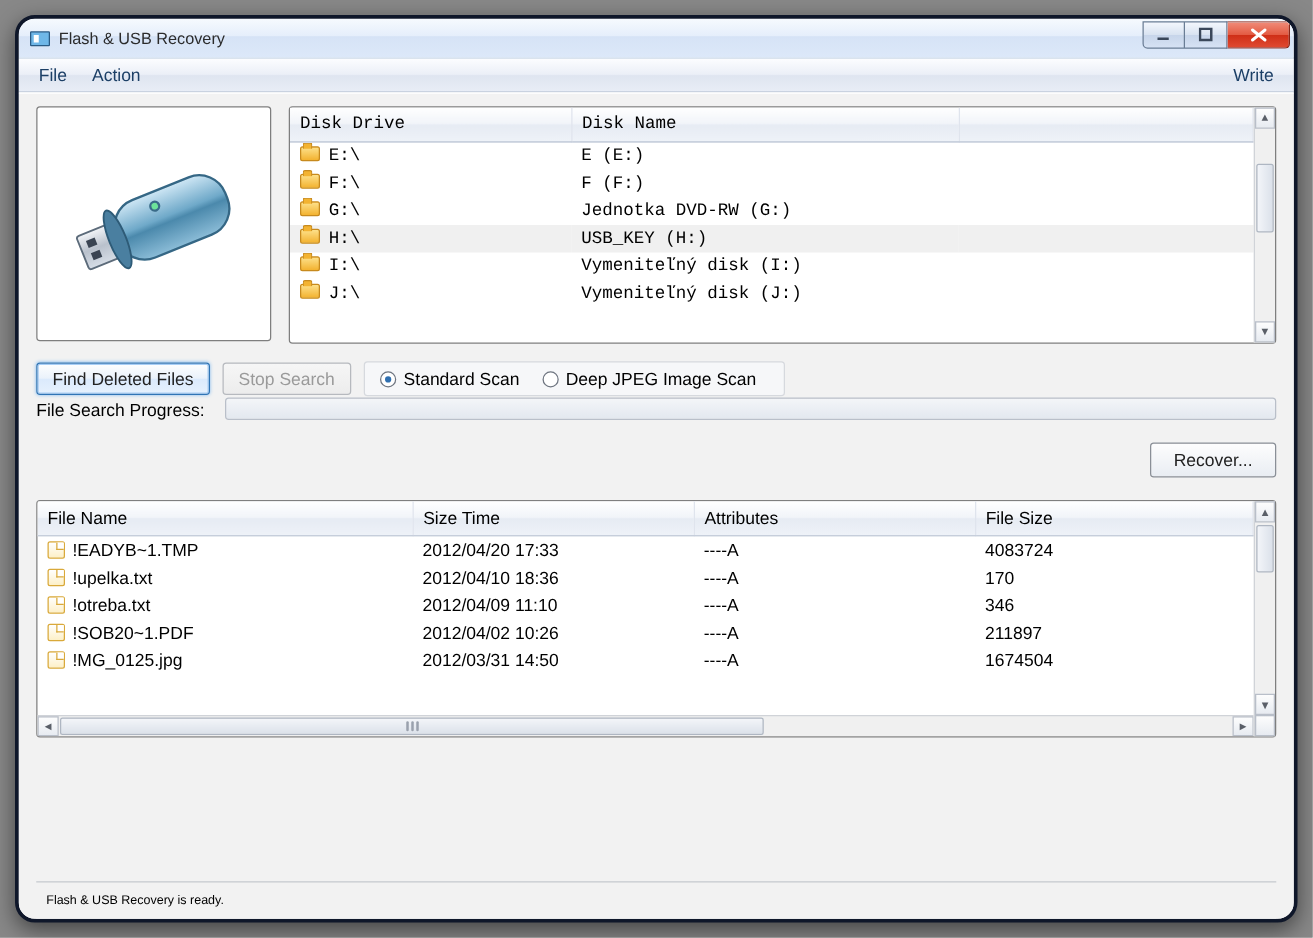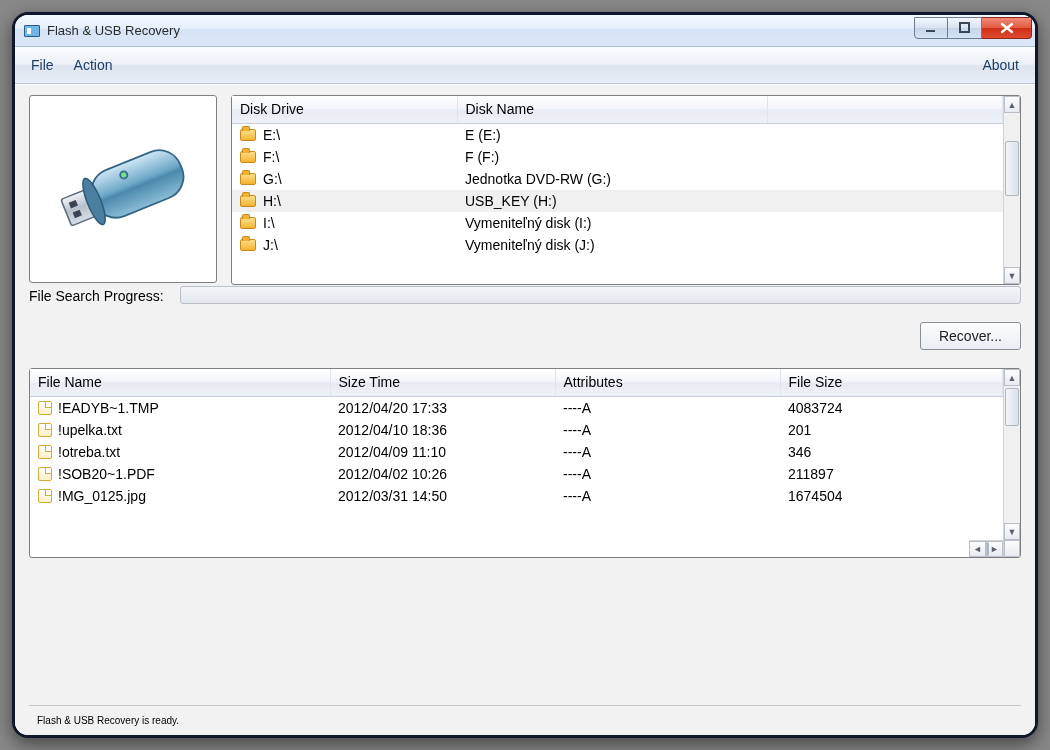--- a/index.html
+++ b/index.html
@@ -33,33 +33,33 @@
   .winbtn.close {
     width:50px;
     background:linear-gradient(to bottom,#f08a77,#e35c44 48%,#cf2f17 52%,#e04a32);
     border-color:#8c2616; color:#fff; border-bottom-right-radius:4px;
     text-shadow:0 -1px 0 rgba(0,0,0,0.4);
   }
   .winbtn svg { display:block; }
 
   
   .menubar {
-    height:37px; display:flex; align-items:center; padding:0 6px;
+    height:27px; display:flex; align-items:center; padding:0 6px;
     background:linear-gradient(to bottom,#fcfdff,#ebeff7 48%,#dfe5f0 52%,#e8edf6);
     border-bottom:1px solid #b9c5d6;
     color:#1c3f66; font-size:14px;
   }
   .menubar .mitem { padding:3px 10px; border-radius:3px; }
   .menubar .mspacer { flex:1; }
 
   
   .client { flex:1; background:#f2f2f2; border-top:1px solid #fff; padding:10px 14px 0 14px; display:flex; flex-direction:column; }
 
   
-  .toprow { display:flex; gap:14px; height:190px; }
+  .toprow { display:flex; gap:14px; height:190px;font-family:Liberation Mono, monospace; }
   .drive-icon-box {
     width:188px; height:188px; background:#fff; border:1px solid #7f7f7f; border-radius:3px;
     display:flex; align-items:center; justify-content:center;
   }
   .usb-glyph { width:150px; height:120px; }
 
   .drive-list {
     flex:1; background:#fff; border:1px solid #7f7f7f; border-radius:3px;
     position:relative; display:flex;
   }
@@ -105,21 +105,21 @@
 
   
   .recover-row { display:flex; justify-content:flex-end; margin-top:18px; }
   .recover-row .btn { padding:5px 18px; }
 
   
   .file-list {
     margin-top:18px; height:190px; border:1px solid #7f7f7f; border-radius:3px; background:#fff;
     display:flex;
   }
-  .file-inner { flex:1; display:flex; flex-direction:column; overflow:hidden;align-items:flex-end; }
+  .file-inner { flex:1; display:flex; flex-direction:column; overflow:hidden; }
   .file-table { width:100%; border-collapse:collapse; table-layout:fixed; }
   .file-table thead th {
     text-align:left; font-weight:normal; font-size:14px; padding:5px 8px 6px 8px;
     background:linear-gradient(to bottom,#fff,#f1f4f9 48%,#e6ebf3 52%,#eef2f8);
     border-bottom:1px solid #c6cedb; border-right:1px solid #dfe4ed;
   }
   .file-table tbody td { padding:3px 8px; font-size:14px; white-space:nowrap; overflow:hidden; text-overflow:ellipsis; }
   .file-icon { display:inline-block; width:14px; height:14px; margin-right:6px; vertical-align:-2px;
     background:linear-gradient(#fff,#fdf0c8); border:1px solid #d9a93a; border-radius:2px; position:relative;}
   .file-icon:after { content:""; position:absolute; top:0; right:0; width:5px; height:5px; background:#fff; border-left:1px solid #d9a93a; border-bottom:1px solid #d9a93a;}
@@ -159,21 +159,21 @@
               <path d="M2 2 L12 10 M12 2 L2 10" stroke="#fff" stroke-width="2.4" stroke-linecap="round"></path>
             </svg>
       </div>
     </div>
   </div>
 
   <div class="menubar">
     <div class="mitem">File</div>
     <div class="mitem">Action</div>
     <div class="mspacer"></div>
-    <div class="mitem">About</div>
+    <div class="mitem">Write</div>
   </div>
 
   <div class="client">
 
     <div class="toprow">
       <div class="drive-icon-box">
         <svg class="usb-glyph" viewBox="0 0 200 160">
           <defs>
             <linearGradient id="body" x1="0" y1="0" x2="0" y2="1">
               <stop offset="0" stop-color="#cfe7f5"></stop>
@@ -251,20 +251,34 @@
         <div class="drive-vscroll">
           <div class="vs-btn">▲</div>
           <div class="vs-track">
                 <div class="vs-thumb" style="top:28px;height:55px;"></div>
               </div>
           <div class="vs-btn">▼</div>
         </div>
       </div>
     </div>
 
+    <div class="controls-row">
+      <button class="btn primary">Find Deleted Files</button>
+      <button class="btn disabled">Stop Search</button>
+      <div class="radio-group">
+        <div class="radio-wrap">
+          <span class="radio checked"></span>
+          <span>Standard Scan</span>
+        </div>
+        <div class="radio-wrap">
+          <span class="radio"></span>
+          <span>Deep JPEG Image Scan</span>
+        </div>
+      </div>
+    </div>
 
     <div class="progress-row">
       <span class="plabel">File Search Progress:</span>
       <div class="progress-bar"></div>
     </div>
 
     <div class="recover-row">
       <button class="btn">Recover...</button>
     </div>
 
@@ -289,21 +303,21 @@
                 <tr>
                   <td><span class="file-icon"></span>!EADYB~1.TMP</td>
                   <td>2012/04/20 17:33</td>
                   <td>----A</td>
                   <td>4083724</td>
                 </tr>
                 <tr>
                   <td><span class="file-icon"></span>!upelka.txt</td>
                   <td>2012/04/10 18:36</td>
                   <td>----A</td>
-                  <td>201</td>
+                  <td>170</td>
                 </tr>
                 <tr>
                   <td><span class="file-icon"></span>!otreba.txt</td>
                   <td>2012/04/09 11:10</td>
                   <td>----A</td>
                   <td>346</td>
                 </tr>
                 <tr>
                   <td><span class="file-icon"></span>!SOB20~1.PDF</td>
                   <td>2012/04/02 10:26</td>

